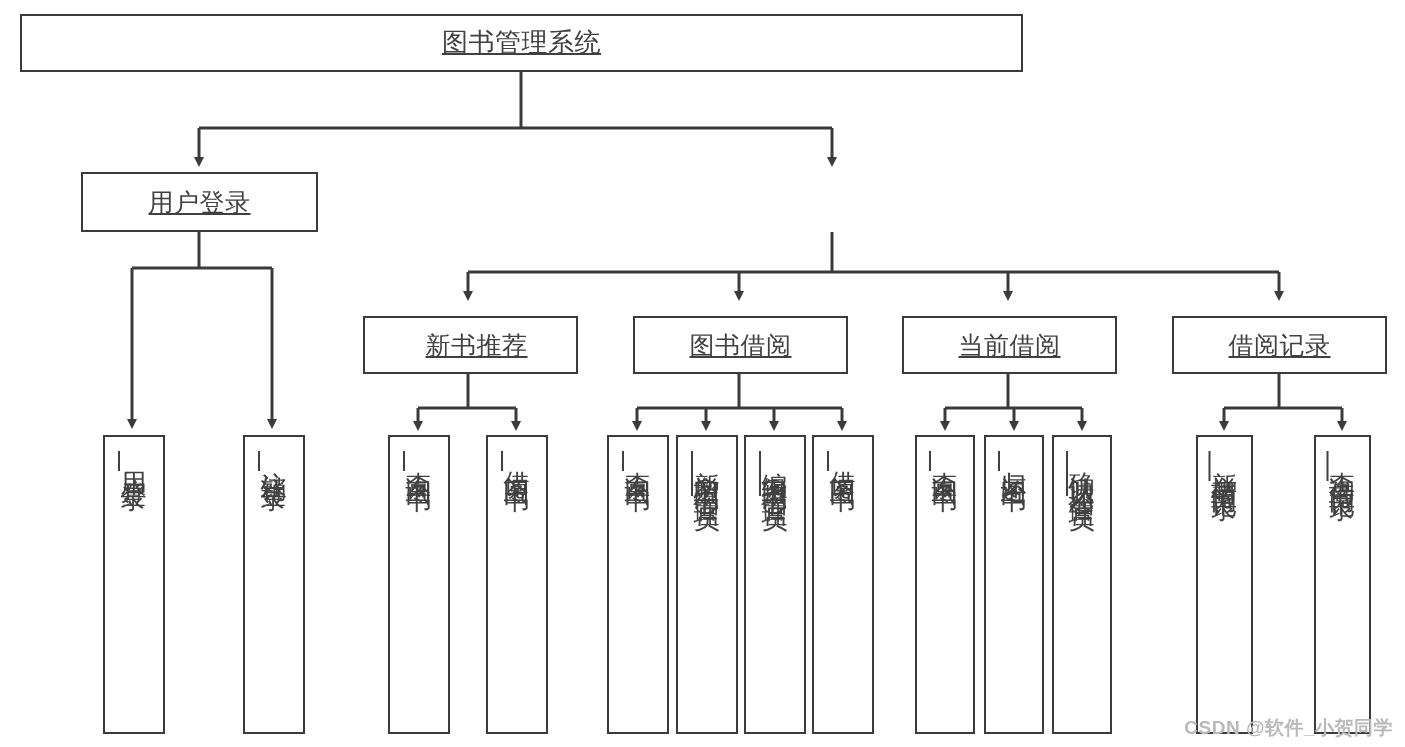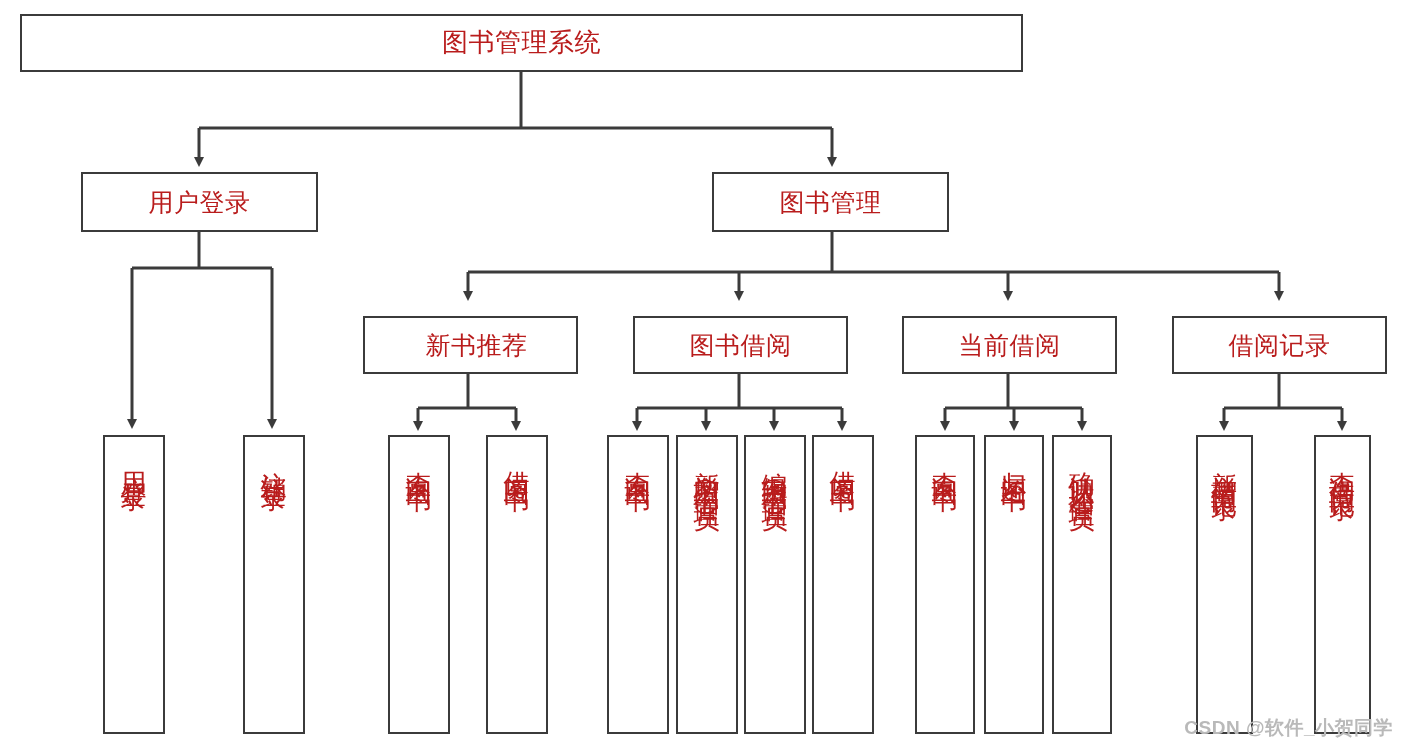--- a/index.html
+++ b/index.html
@@ -26,21 +26,22 @@
     pointer-events: none;
   }
   .node {
     position: absolute;
     box-sizing: border-box;
     border: 2.5px solid #3b3b3b;
     background: #ffffff;
     display: flex;
     align-items: center;
     justify-content: center;
-    color: #b91c1c;
+    color: #404040;
+    text-decoration: underline;
   }
   .node .lbl {
     display: block;
     text-align: center;
     line-height: 1.12;
     letter-spacing: 0.5px;
     white-space: nowrap;
   }
   
   .node.horiz .lbl {
@@ -132,23 +133,20 @@
   </svg>
 
   <div class="node root horiz" style="left:20px; top:14px; width:1003px; height:58px;">
     <span class="lbl">图书管理系统</span>
   </div>
 
   <div class="node horiz" style="left:81px; top:172px; width:237px; height:60px;">
     <span class="lbl">用户登录</span>
   </div>
 
-  <div class="node horiz" style="left:712px; top:172px; width:237px; height:60px;">
-    <span class="lbl">图书管理</span>
-  </div>
 
   <div class="node horiz" style="left:363px; top:316px; width:215px; height:58px;padding-left:12px;">
     <span class="lbl">新书推荐</span>
   </div>
 
   <div class="node horiz" style="left:902px; top:316px; width:215px; height:58px;">
     <span class="lbl">当前借阅</span>
   </div>
 
   <div class="node horiz" style="left:633px; top:316px; width:215px; height:58px;">

